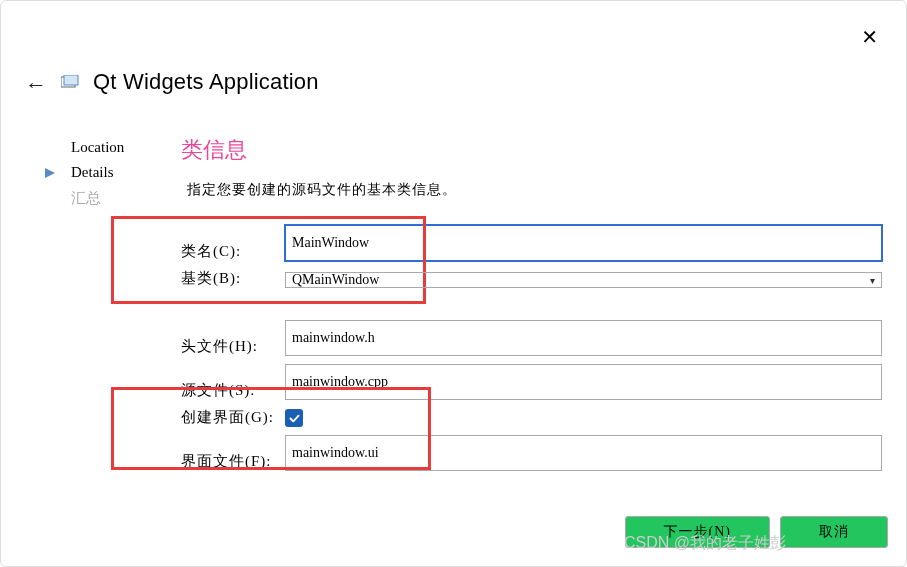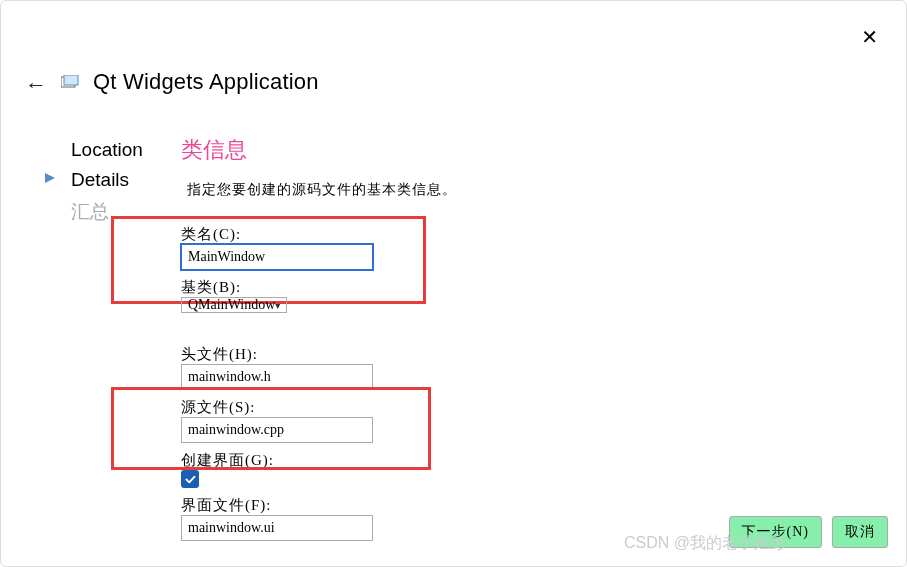--- a/index.html
+++ b/index.html
@@ -61,24 +61,24 @@
       padding: 40px 0 0 50px;
     }
     .sidebar {
       width: 120px;
       padding-right: 10px;
       font-family: "SimSun", serif;
     }
     .sidebar-item {
       position: relative;
       padding: 4px 0 4px 20px;
-      font-size: 19px;
-      color: #000;
-      cursor: pointer;
-      font-family: Liberation Sans, sans-serif;
+      font-size: 15px;
+      color: #000;
+      cursor: pointer;
+      font-family: Liberation Serif, serif;
     }
     .sidebar-item.active::before {
       content: "";
       position: absolute;
       left: -6px;
       top: 8px;
       width: 0;
       height: 0;
       border-top: 5px solid transparent;
       border-bottom: 5px solid transparent;
@@ -104,24 +104,23 @@
       margin-bottom: 26px;
       margin-left: 16px;
       font-family: "SimSun", serif;
       letter-spacing: 1px;
     }
     .form-area {
       position: relative;
     }
     .form-row {
       display: flex;
-      align-items: flex-start;
+      align-items: flex-end;
       margin-bottom: 8px;
       margin-left: 10px;
-      flex-direction: column;
     }
     .form-label {
       width: 104px;
       font-size: 15px;
       color: #000;
       font-family: "SimSun", serif;
       letter-spacing: 1px;
     }
     .form-input {
       flex: 1;
@@ -191,23 +190,23 @@
       pointer-events: none;
     }
     .footer {
       position: absolute;
       bottom: 18px;
       right: 18px;
       display: flex;
       gap: 10px;
     }
     .footer-btn {
-      padding: 6px 12px;
+      padding: 6px 38px;
       border: 1px solid #aaa;
-      background: #86efac;
+      background: #22c55e;
       border-radius: 3px;
       font-size: 14px;
       font-family: "SimSun", serif;
       cursor: pointer;
       letter-spacing: 1px;
     }
     .watermark {
       position: absolute;
       bottom: 12px;
       right: 120px;

